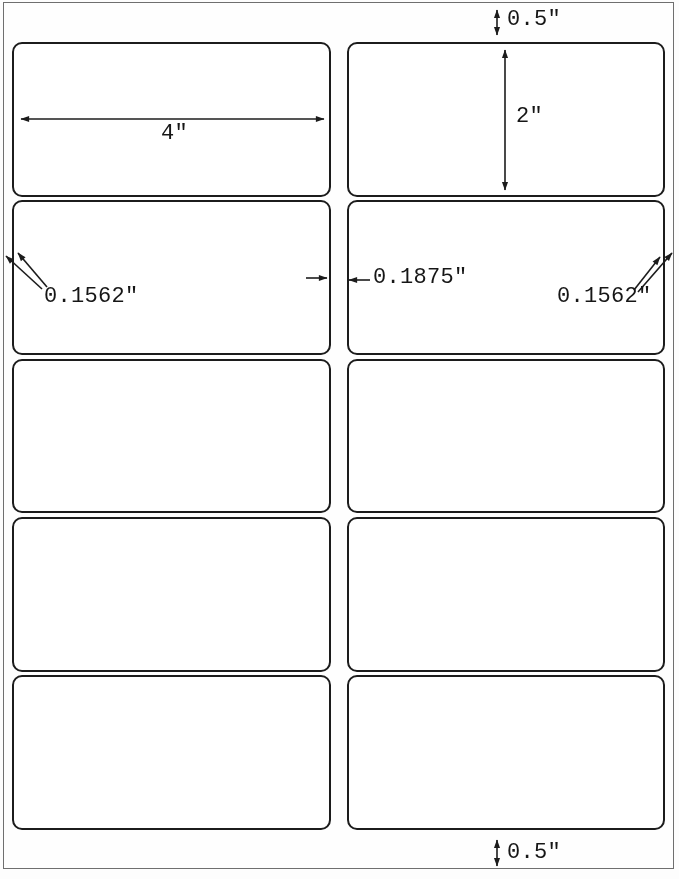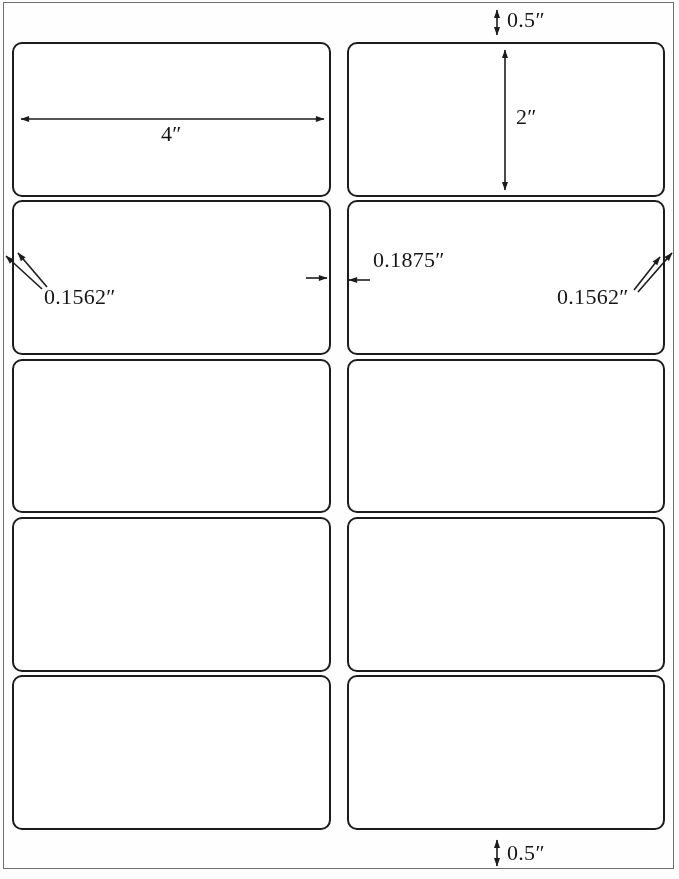--- a/index.html
+++ b/index.html
@@ -1,21 +1,21 @@
 <!DOCTYPE html>
 <html><head>
 <meta charset="utf-8">
 <style>
   html, body { margin: 0; padding: 0; background: #ffffff; }
   .canvas {
     position: relative;
     width: 679px;
     height: 879px;
     background: #fdfdfd;
-    font-family: Liberation Serif, serif;
+    font-family: Liberation Mono, monospace;
     overflow: hidden;
   }
   .sheet {
     position: absolute;
     left: 3px; top: 2px;
     width: 671px; height: 867px;
     border: 1px solid #6f6f6f;
     background: #fefefe;
     box-sizing: border-box;
   }
@@ -46,21 +46,21 @@
     color: #161616;
     font-size: 22px;
     line-height: 1.1;
     white-space: nowrap;
     letter-spacing: 0.3px;
   }
   .dim-top-margin    { left: 507px; top: 8px; }
   .dim-label-height  { left: 516px; top: 105px; }
   .dim-label-width   { left: 161px; top: 122px; }
   .dim-left-margin   { left: 44px;  top: 285px; }
-  .dim-column-gap    { left: 373px; top: 248px; }
+  .dim-column-gap    { left: 373px; top: 266px; }
   .dim-right-margin  { left: 557px; top: 285px; }
   .dim-bottom-margin { left: 507px; top: 841px; }
 </style>
 </head>
 <body>
 
 <div class="canvas">
 
   <div class="sheet"></div>
 

